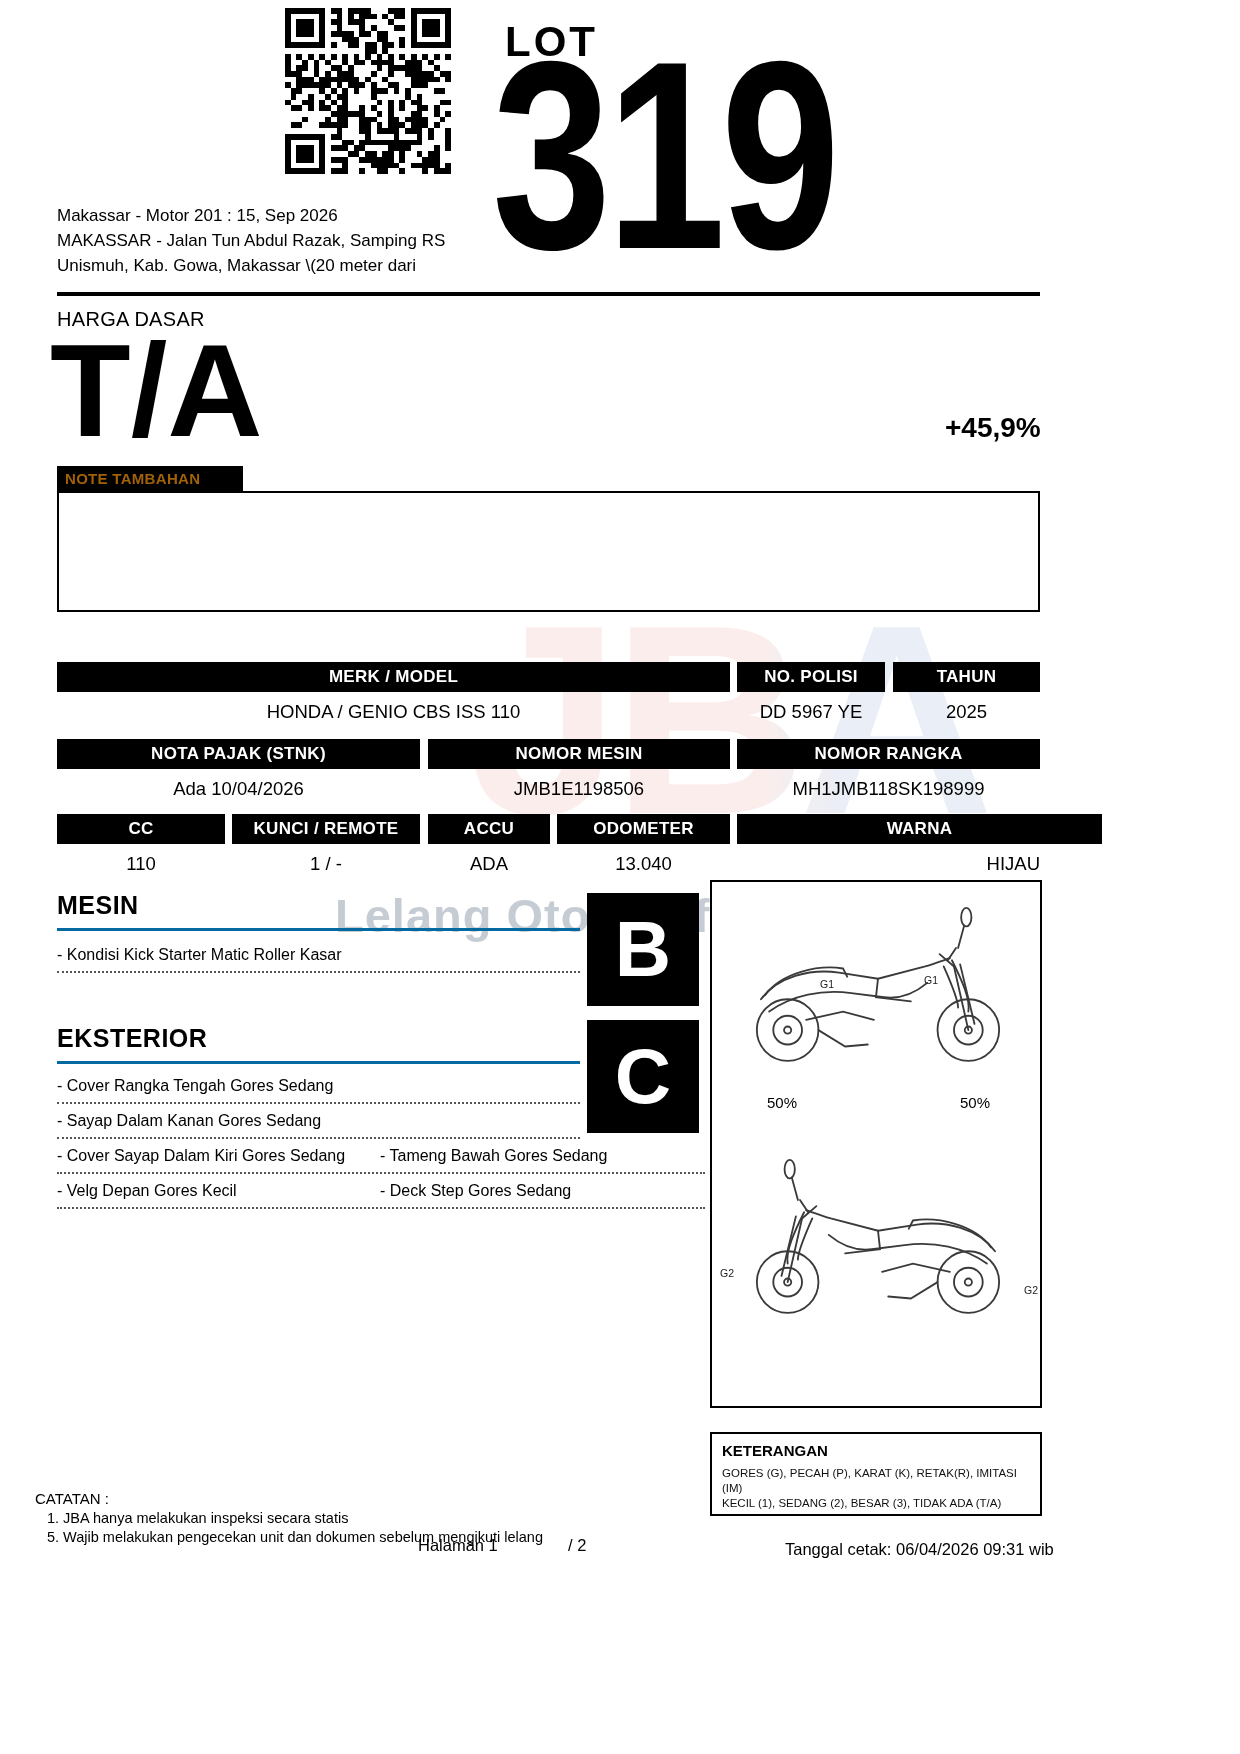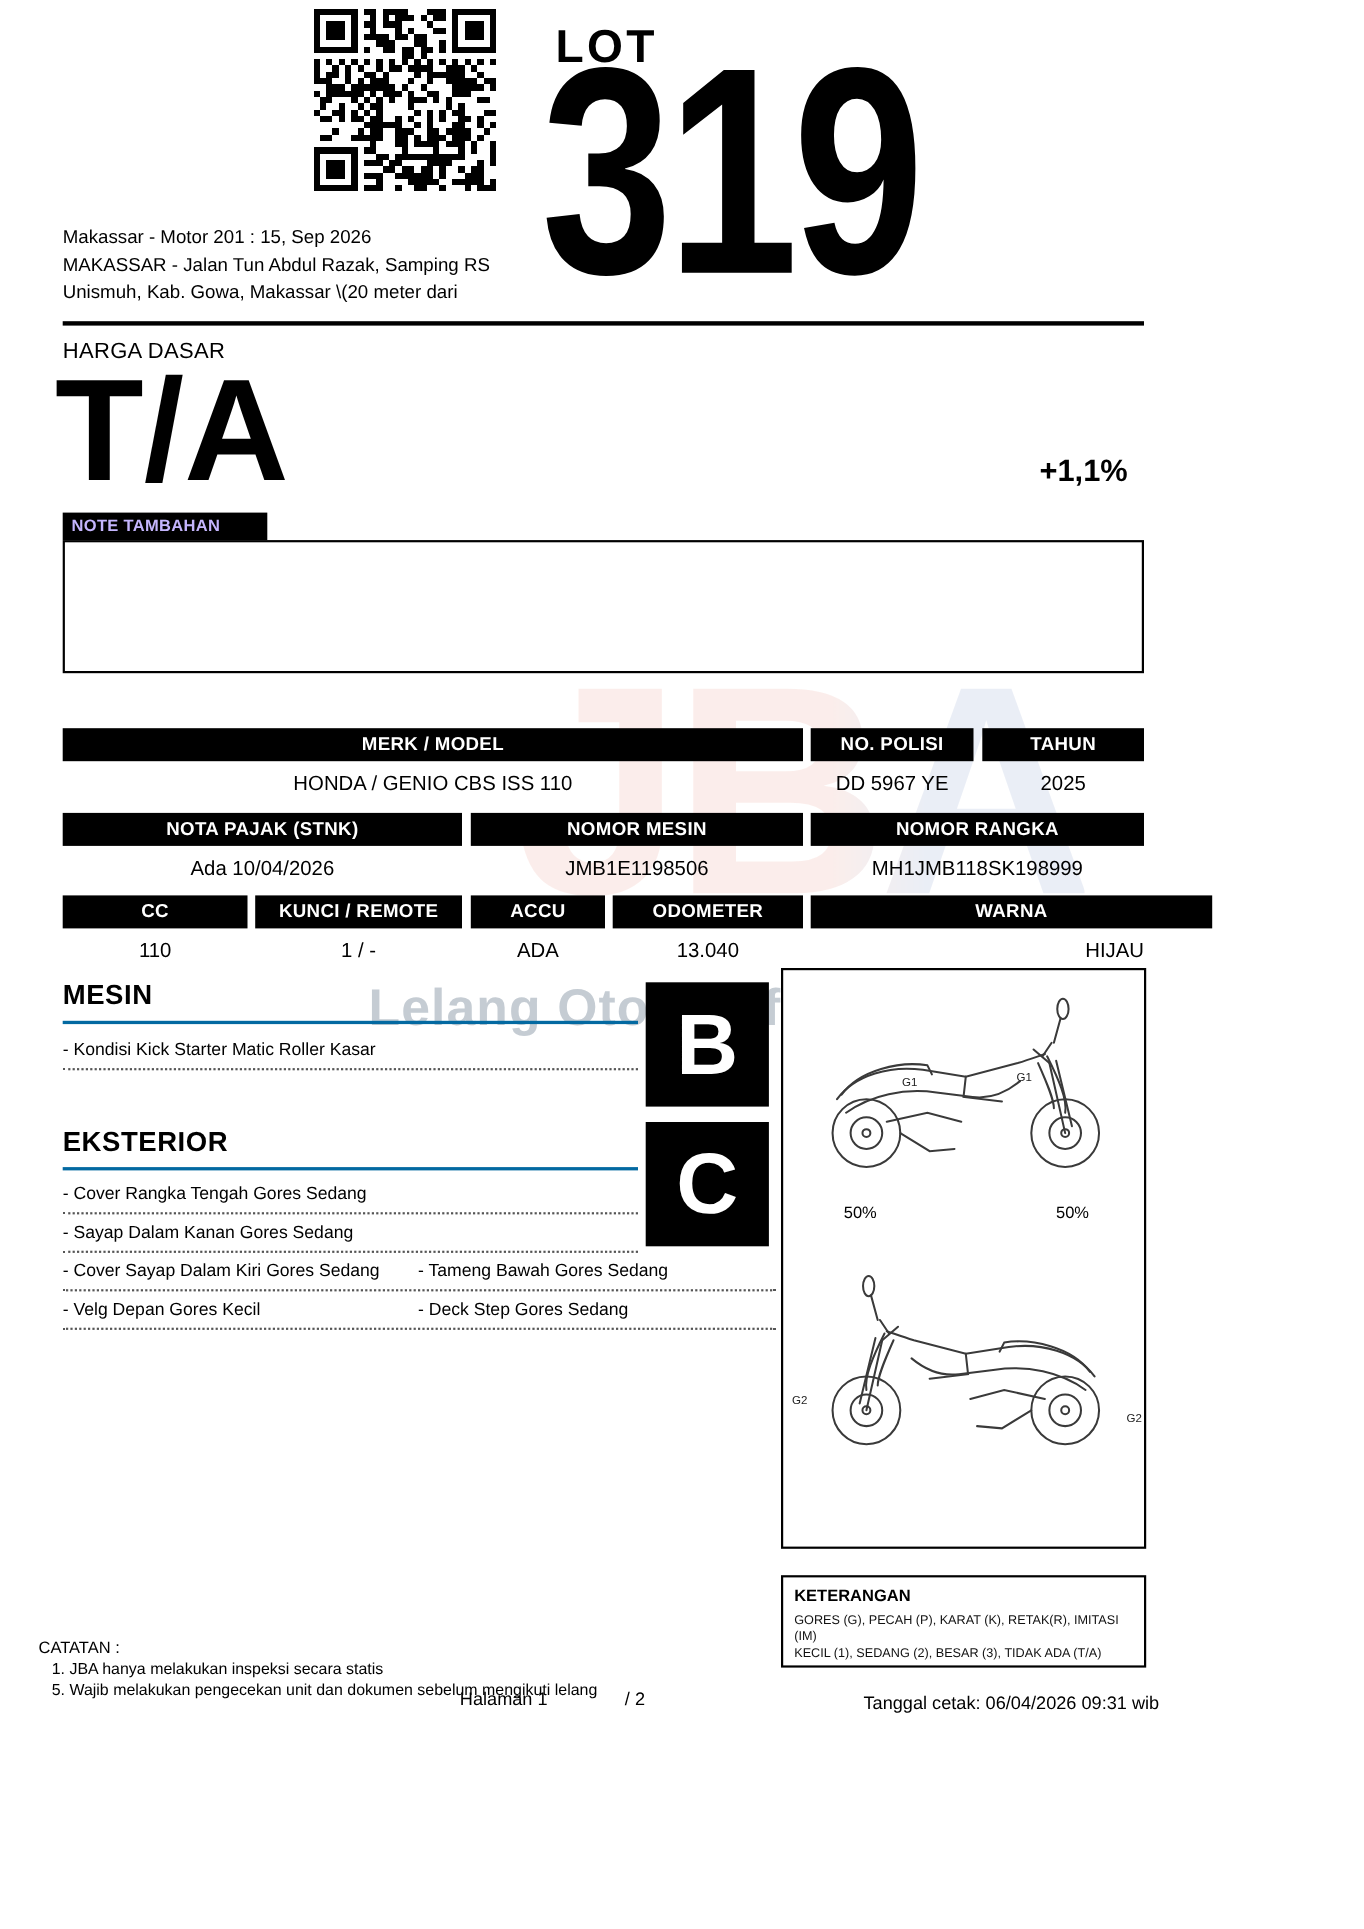--- a/index.html
+++ b/index.html
@@ -19,21 +19,21 @@
   .lot-label { position:absolute; left:505px; top:18px; font-size:42px; font-weight:bold; letter-spacing:3px; }
   .lot-number { position:absolute; left:492px; top:28px; font-size:268px; font-weight:bold; line-height:.95;
     letter-spacing:-6px; transform:scaleX(.8); transform-origin:left top; }
   .addr { position:absolute; left:57px; top:203px; font-size:17px; line-height:25px; }
   .toprule { position:absolute; left:57px; top:292px; width:983px; height:4px; background:#000; }
 
   .harga-label { position:absolute; left:57px; top:308px; font-size:20px; letter-spacing:.3px; }
   .harga-value { position:absolute; left:50px; top:325px; font-size:132px; font-weight:bold; line-height:1; }
   .increment { position:absolute; left:945px; top:412px; font-size:28px; font-weight:bold; }
 
-  .note-bar { position:absolute; left:57px; top:466px; width:186px; height:25px; background:#000; color:#c4b5fd;
+  .note-bar { position:absolute; left:57px; top:466px; width:186px; height:25px; background:#000; color:#a16207;
     font-size:15px; font-weight:bold; line-height:25px; padding-left:8px; letter-spacing:.3px; }
   .note-box { position:absolute; left:57px; top:491px; width:983px; height:121px; border:2.5px solid #000; background:transparent;
     font-size:15px; padding:6px; }
 
   
   .hbar { position:absolute; height:30px; background:#000; color:#fff; font-weight:bold; font-size:17px;
     line-height:30px; text-align:center; letter-spacing:.3px; }
   .val { position:absolute; height:34px; font-size:18.5px; line-height:34px; text-align:center; }
 
   
@@ -449,21 +449,21 @@
   <div class="lot-number">319</div>
   <div class="addr">
     <div>Makassar - Motor 201 : 15, Sep 2026</div>
     <div>MAKASSAR - Jalan Tun Abdul Razak, Samping RS</div>
     <div>Unismuh, Kab. Gowa, Makassar \(20 meter dari</div>
   </div>
   <div class="toprule"></div>
 
   <div class="harga-label">HARGA DASAR</div>
   <div class="harga-value">T/A</div>
-  <div class="increment">+1,1%</div>
+  <div class="increment">+45,9%</div>
 
   <div class="note-bar">NOTE TAMBAHAN</div>
   <div class="note-box"></div>
 
   <div class="hbar" style="left:57px;top:662px;width:673px;">MERK / MODEL</div>
   <div class="hbar" style="left:737px;top:662px;width:148px;">NO. POLISI</div>
   <div class="hbar" style="left:893px;top:662px;width:147px;">TAHUN</div>
   <div class="val" style="left:57px;top:695px;width:673px;">HONDA / GENIO CBS ISS 110</div>
   <div class="val" style="left:737px;top:695px;width:148px;">DD 5967 YE</div>
   <div class="val" style="left:893px;top:695px;width:147px;">2025</div>

